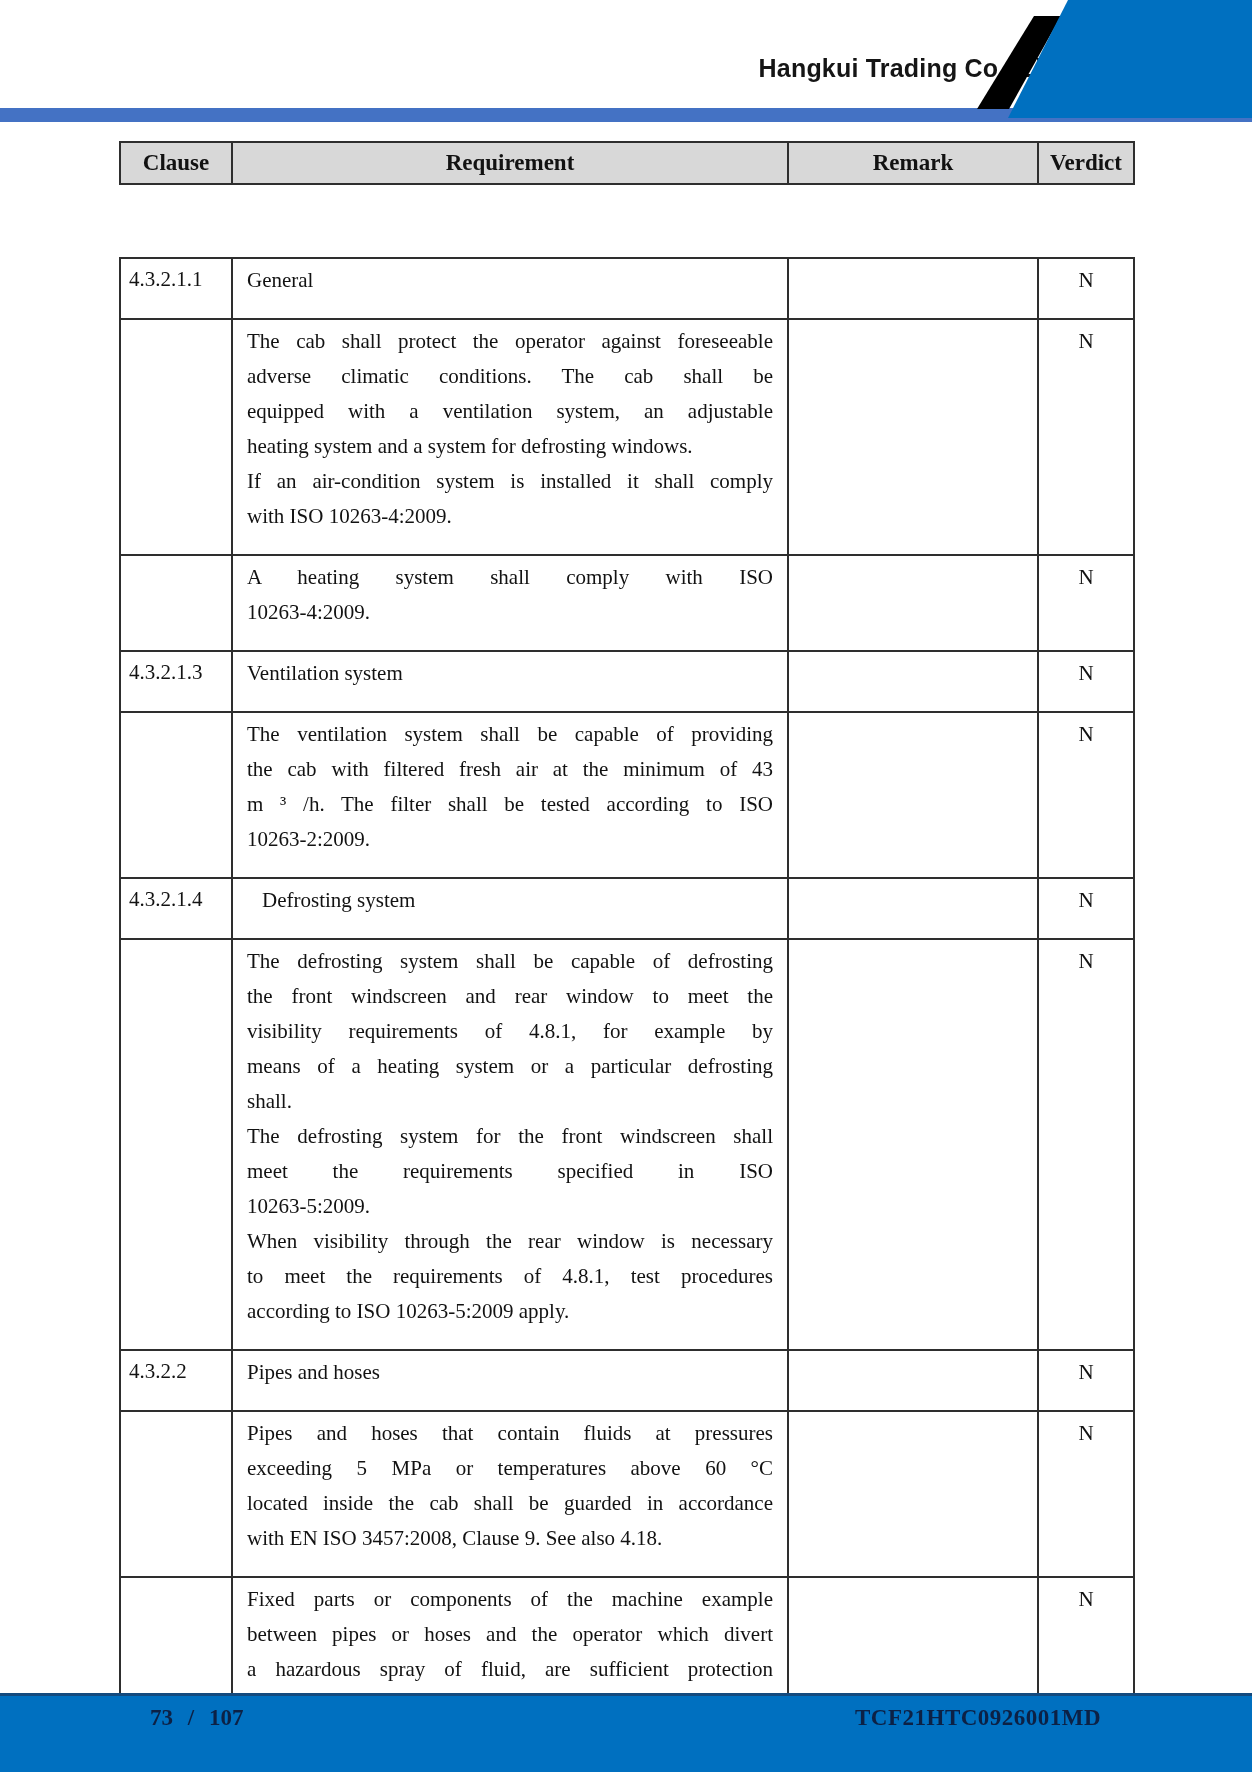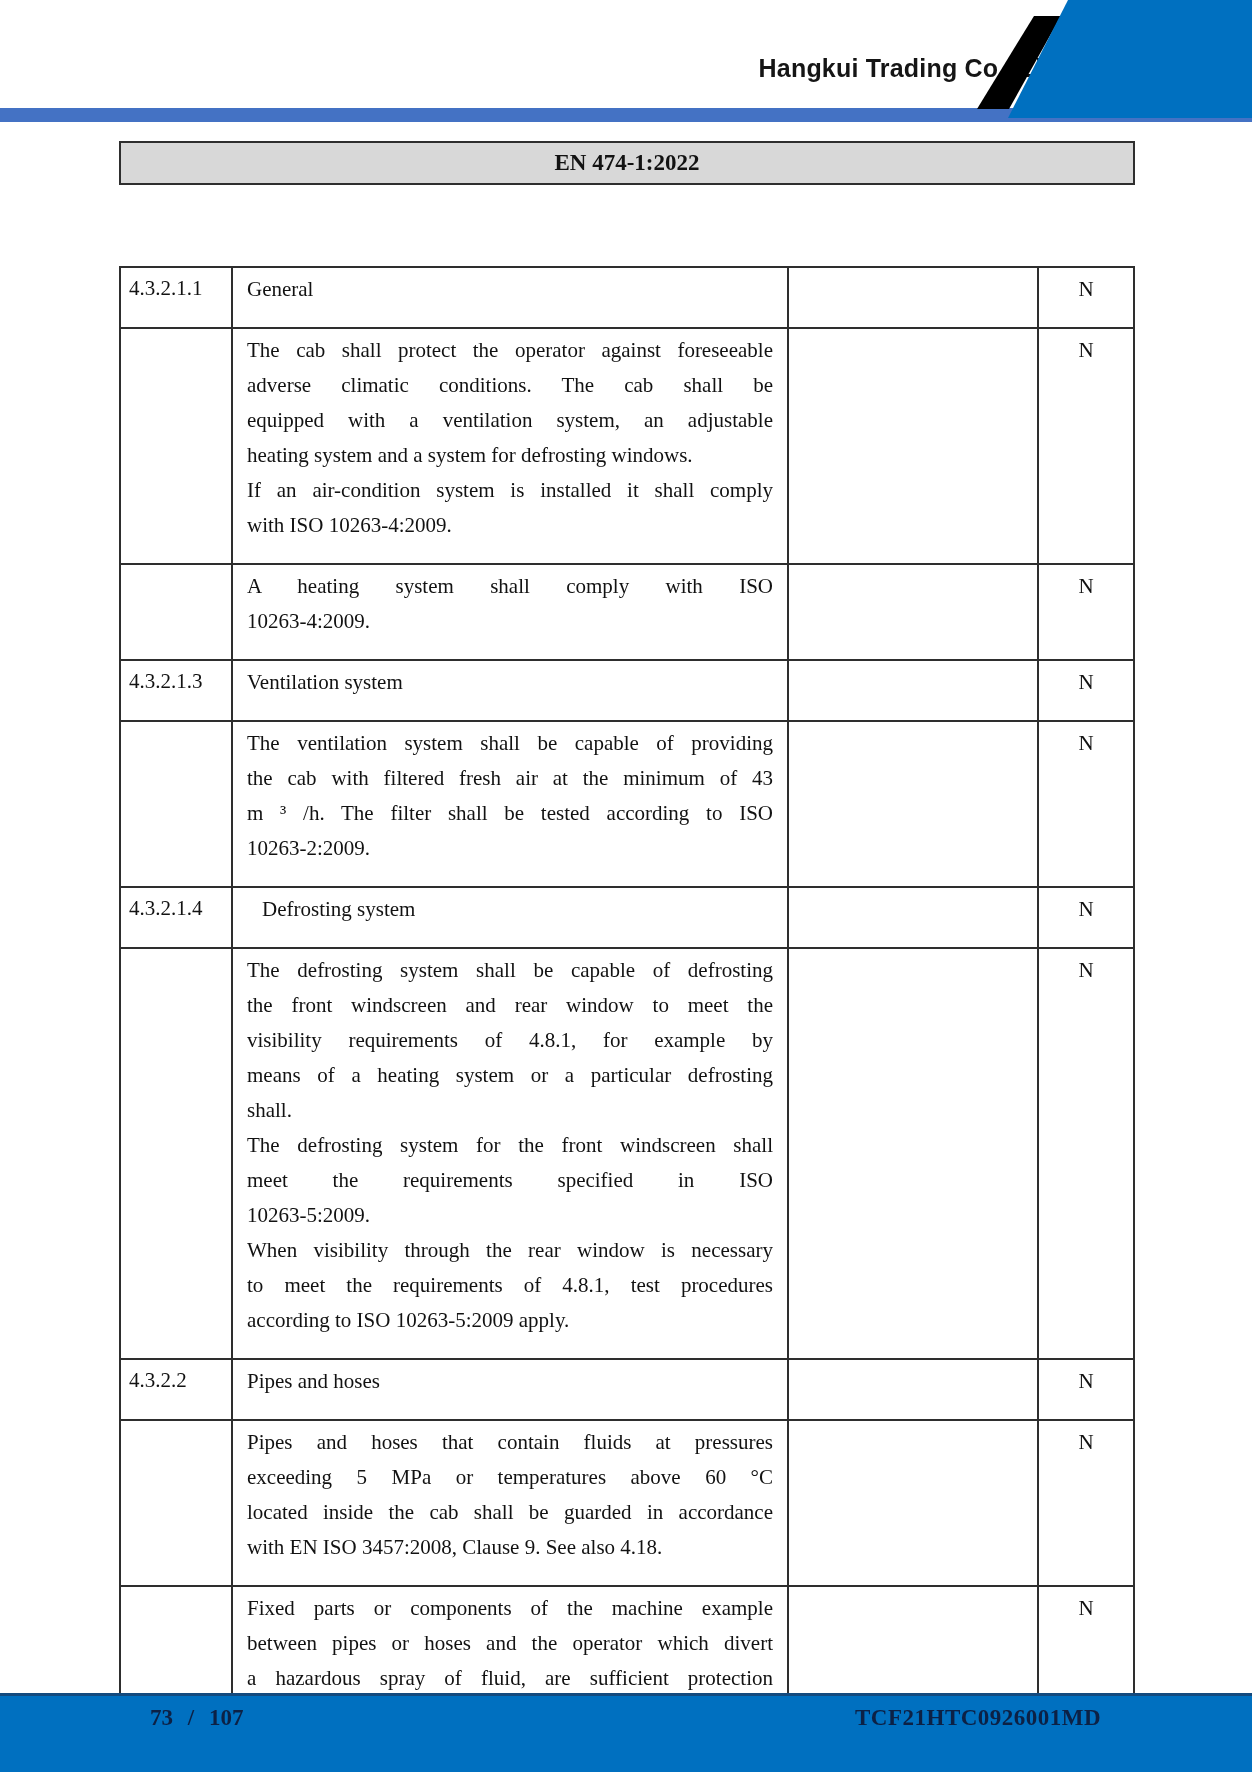--- a/index.html
+++ b/index.html
@@ -32,21 +32,21 @@
   }
   
   table{border-collapse:collapse;table-layout:fixed;}
   .header-table{position:absolute;left:119px;top:141px;width:1014px;}
   .header-table td,.header-table th{
     border:2px solid var(--border-dark);background:var(--header-gray);
     font-weight:700;text-align:center;vertical-align:middle;
   }
   .title-cell{height:38px;font-size:23px;}
   .col-head{height:38px;font-size:23px;}
-  .body-table{position:absolute;left:119px;top:266px;width:1014px;font-size:21px;}
+  .body-table{position:absolute;left:119px;top:257px;width:1014px;font-size:21px;}
   .body-table .cell{border:2px solid var(--border-dark);vertical-align:top;background:#fff;}
   .clause-cell{padding:6px 4px 6px 8px;line-height:29px;}
   .req-cell{padding:4px 14px 20px 14px;}
   .req-title{line-height:29px;padding:3px 0;}
   .req-title.indent{padding-left:15px;}
   .req-line{line-height:35px;text-align:justify;text-align-last:justify;}
   .req-line.last{text-align:last;text-align-last:left;}
   .verdict-cell{text-align:center;padding-top:7px;line-height:29px;}
   
   .footer{
@@ -74,23 +74,26 @@
   <div class="corner-blue"></div>
 
   <table class="header-table">
     <colgroup>
         <col style="width:112px">
         <col style="width:556px">
         <col style="width:250px">
         <col style="width:96px">
       </colgroup>
     <tbody>
-      <tr>
-        <td colspan="4" class="title-cell">EN 474-1:2022</td>
-      </tr>
+      <tr id="col-header-row">
+          <th class="col-head">Clause</th>
+          <th class="col-head">Requirement</th>
+          <th class="col-head">Remark</th>
+          <th class="col-head">Verdict</th>
+        </tr>
     </tbody>
   </table>
 
   <table class="body-table">
     <colgroup>
         <col style="width:112px">
         <col style="width:556px">
         <col style="width:250px">
         <col style="width:96px">
       </colgroup>

